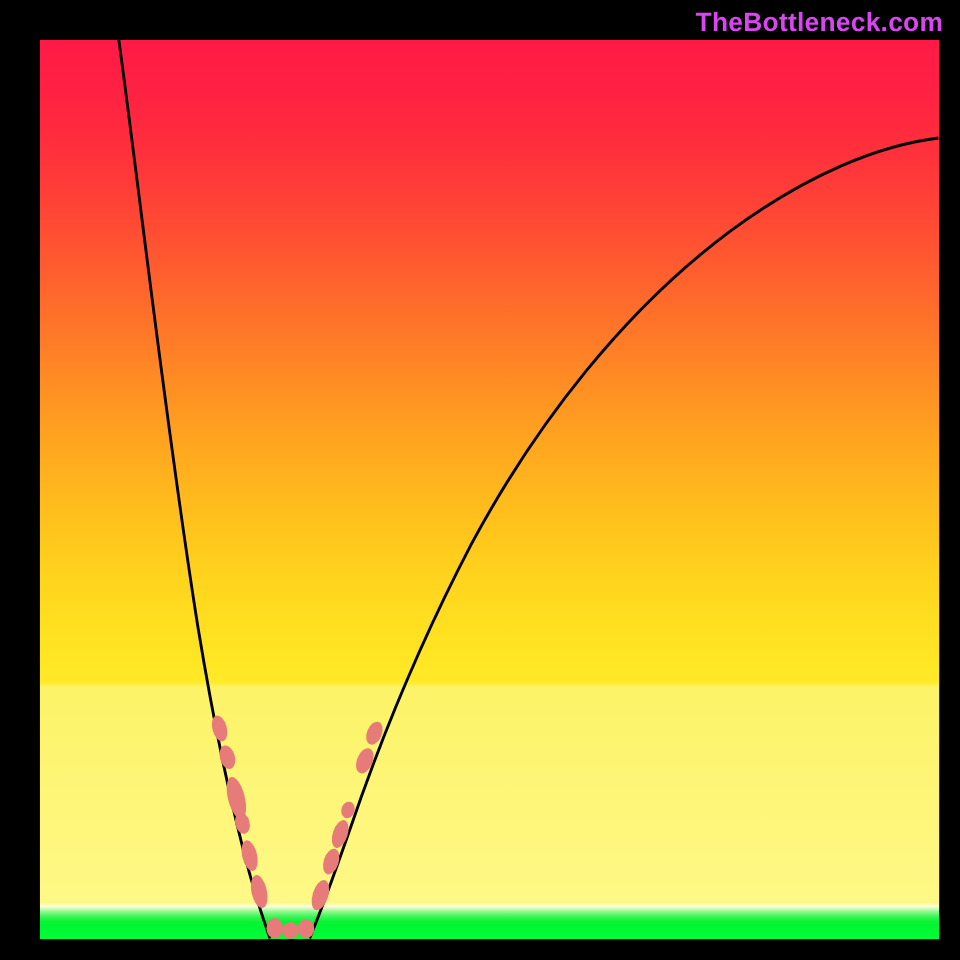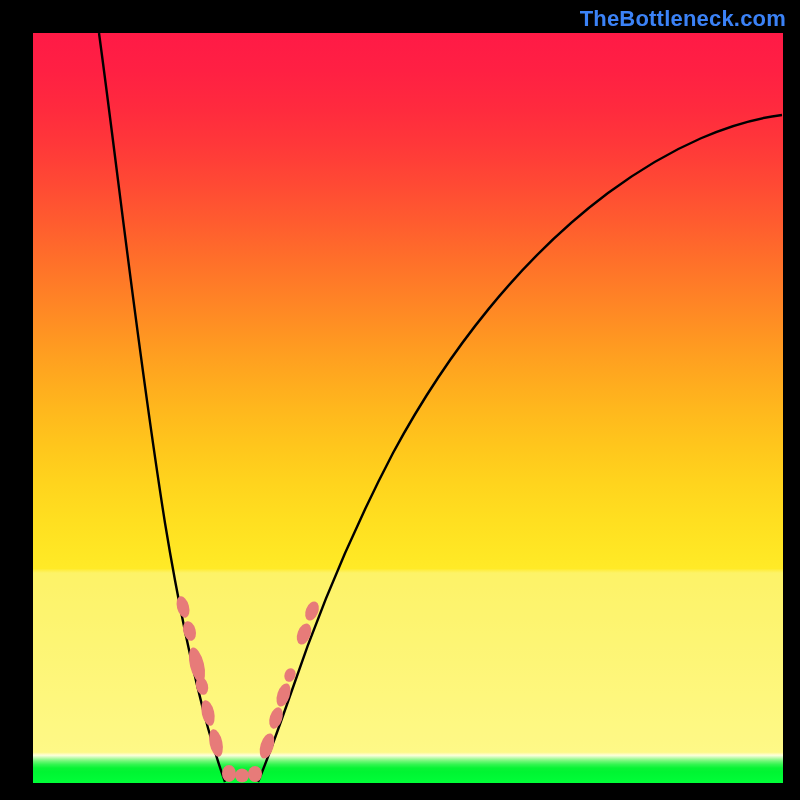--- a/index.html
+++ b/index.html
@@ -29,21 +29,21 @@
   }
   .plot svg {
     display: block;
   }
   .watermark {
     position: absolute;
     top: 6px;
     right: 14px;
     font-size: 22px;
     font-weight: 600;
-    color: #3b82f6;
+    color: #d946ef;
     letter-spacing: 0.2px;
     user-select: none;
   }
 </style>
 </head>
 <body>
 
 <div class="frame">
 
   <div class="watermark">TheBottleneck.com</div>

